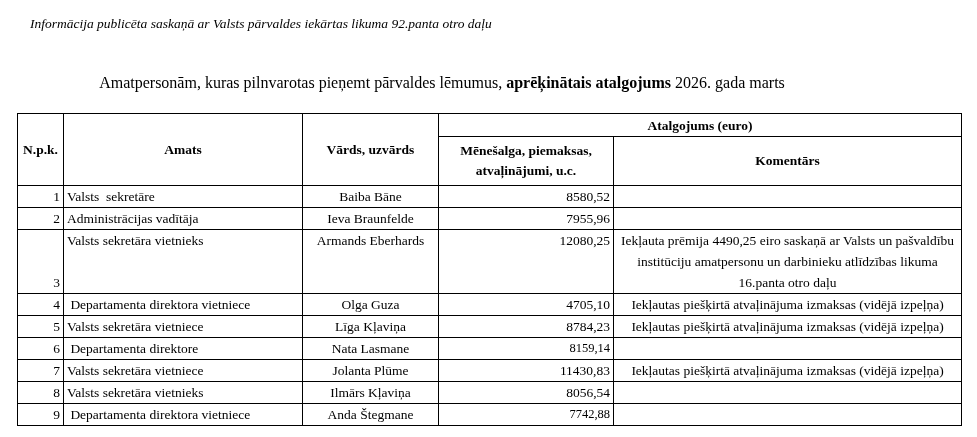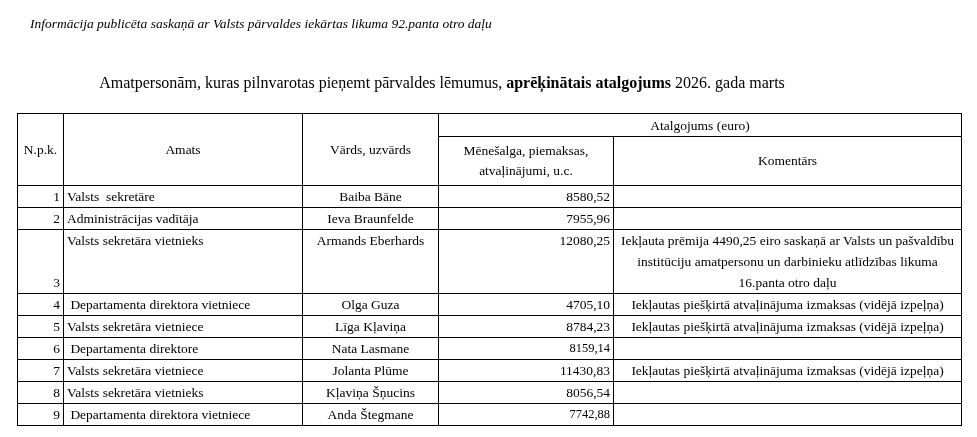--- a/index.html
+++ b/index.html
@@ -40,21 +40,21 @@
   table.salary col.c-value { width: 175px; }
   table.salary col.c-kom   { width: 348px; }
   table.salary th, table.salary td {
     border: 1px solid #000;
     padding: 0 3px;
     font-size: 13.5px;
     line-height: 21px;
     overflow: hidden;
   }
   table.salary th {
-    font-weight: normal;
+    font-weight: bold;
     text-align: center;
     vertical-align: middle;
   }
   th.group-header { height: 22px; font-size: 14px; }
   tr.sub-header th { height: 48px; line-height: 20px; }
   td.npk {
     text-align: right;
     vertical-align: bottom;
     padding-right: 2px;
   }
@@ -154,21 +154,21 @@
       <tr>
         <td class="npk">7</td>
         <td class="amats">Valsts sekretāra vietniece</td>
         <td class="vards">Jolanta Plūme</td>
         <td class="value">11430,83</td>
         <td class="komentars">Iekļautas piešķirtā atvaļinājuma izmaksas (vidējā izpeļņa)</td>
       </tr>
       <tr>
         <td class="npk">8</td>
         <td class="amats">Valsts sekretāra vietnieks</td>
-        <td class="vards">Kļaviņa Šņucins</td>
+        <td class="vards">Ilmārs Kļaviņa</td>
         <td class="value">8056,54</td>
         <td class="komentars"></td>
       </tr>
       <tr>
         <td class="npk">9</td>
         <td class="amats"> Departamenta direktora vietniece</td>
         <td class="vards">Anda Štegmane</td>
         <td class="value small">7742,88</td>
         <td class="komentars"></td>
       </tr>

